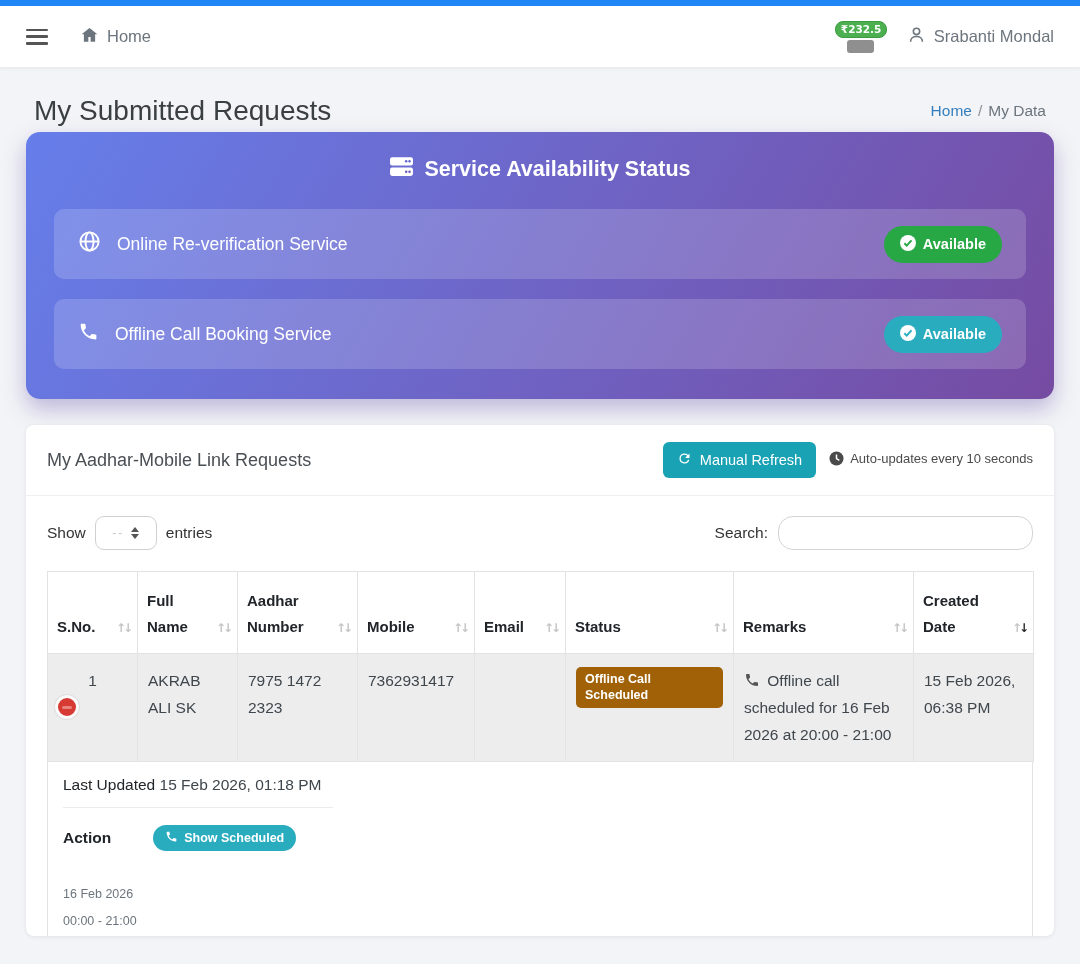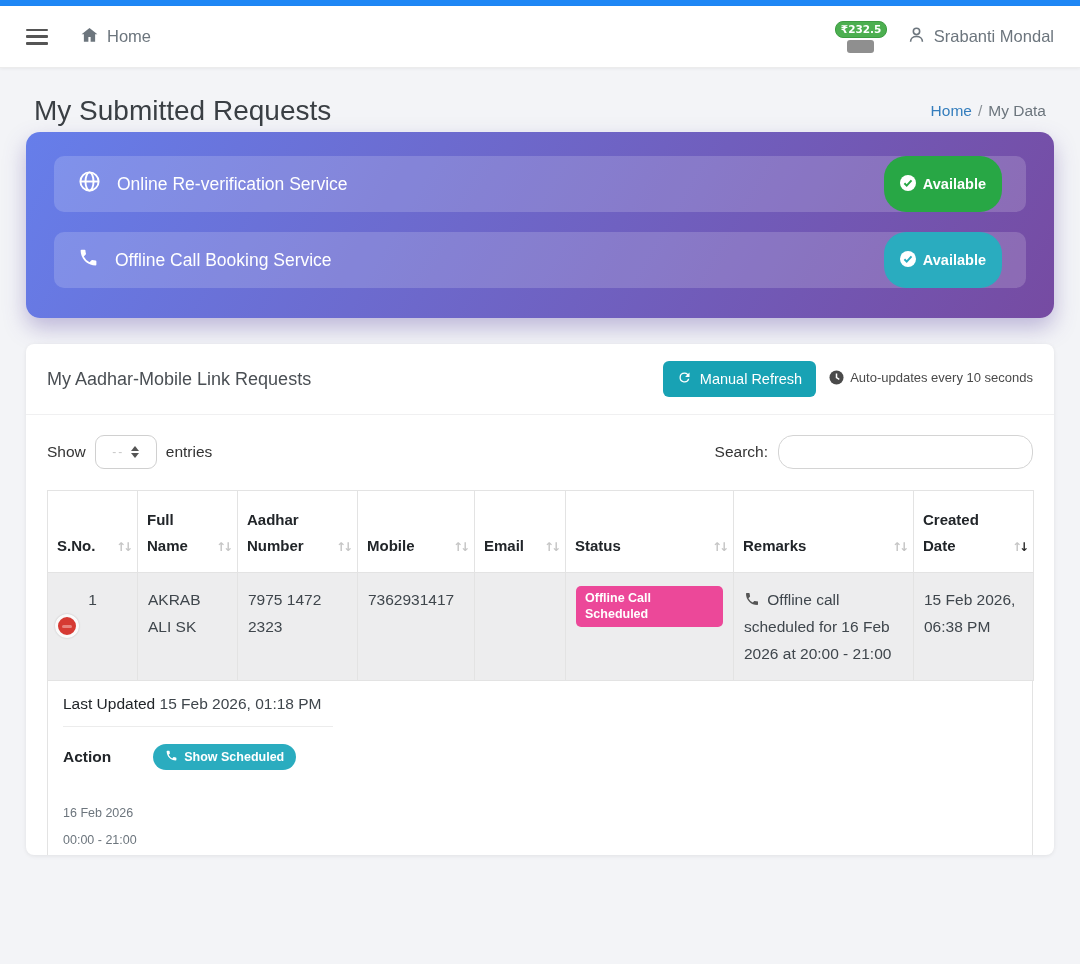--- a/index.html
+++ b/index.html
@@ -38,22 +38,22 @@
   .bc-sep { margin:0 6px; color:#8a9197; }
 
   
   .panel {
     border-radius:14px; padding:24px 28px 30px; margin-bottom:26px;
     background:linear-gradient(120deg,#667eea 0%,#764ba2 100%);
     box-shadow:0 10px 22px rgba(90,70,160,.35);
   }
   .panel-title { display:flex; justify-content:center; align-items:center; gap:10px; color:#fff; font-size:21.5px; font-weight:600; margin-bottom:26px; }
   .service-row {
-    display:flex; justify-content:space-between;
-    background:rgba(255,255,255,.17); border-radius:10px; height:56px;
+    display:flex; align-items:center; justify-content:space-between;
+    background:rgba(255,255,255,.17); border-radius:10px; height:70px;
     padding:0 24px; margin-bottom:20px;
   }
   .service-row:last-child { margin-bottom:0; }
   .service-left { display:flex; align-items:center; gap:16px; color:#fff; font-size:17.5px; }
   .avail-badge { display:inline-flex; align-items:center; gap:7px; color:#fff; font-weight:bold; font-size:14.5px; padding:9px 16px; border-radius:22px; }
   .badge-green { background:#28a745; }
   .badge-green .chk { stroke:#28a745; }
   .badge-teal { background:#2aacbf; }
   .badge-teal .chk { stroke:#2aacbf; }
 
@@ -94,21 +94,21 @@
   .sort { position:absolute; right:7px; bottom:15px; font-size:12px; color:#c6c6c6; letter-spacing:-3px; font-family:"DejaVu Sans",sans-serif; }
   .sort .active { color:#2b2b2b; font-weight:bold; }
   td { vertical-align:top; padding:13px 10px; font-size:15.5px; color:#3f464c; background:#ededee; height:105px; line-height:1.75; }
   td.sno { text-align:center; position:relative; }
   .rec-dot {
     position:absolute; left:7px; top:41px; width:24px; height:24px; border-radius:50%;
     background:#d63a33; border:3px solid #fafafa; cursor:pointer;
     box-shadow:0 0 2px rgba(0,0,0,.2);
   }
   .rec-dot::after { content:""; position:absolute; left:4px; top:7.5px; width:10px; height:3px; background:#e8837e; border-radius:2px; }
-  .status-badge { display:inline-block; background:#ec4899; color:#fff; font-size:12.5px; font-weight:bold; padding:4px 9px; border-radius:5px; line-height:1.3; }
+  .status-badge { display:inline-block; background:#a16207; color:#fff; font-size:12.5px; font-weight:bold; padding:4px 9px; border-radius:5px; line-height:1.3; }
   .remark-phone { position:relative; top:2px; margin-right:3px; }
 
   
   .detail { border-left:1px solid #e3e3e3; border-right:1px solid #e3e3e3; background:#fff; padding:14px 15px 0; height:174px; }
   .lu-line { font-size:15.5px; color:#3f464c; padding-bottom:13px; border-bottom:1px solid #ececec; width:270px; }
   .lu-label { font-weight:normal; color:#212529; }
   .action-line { display:flex; align-items:center; gap:42px; margin-top:17px; }
   .action-label { font-size:15.5px; font-weight:bold; color:#212529; }
   .action-badge { display:inline-flex; align-items:center; gap:6px; background:#2aacbf; color:#fff; font-size:12.5px; font-weight:bold; padding:5px 12px; border-radius:13px; cursor:pointer; }
   .call-date { margin-top:36px; font-size:12.5px; color:#6c757d; }
@@ -153,20 +153,33 @@
 <div class="content">
 
   <div class="page-head">
     <div class="page-title">My Submitted Requests</div>
     <div class="breadcrumb">
       <span class="bc-home">Home</span><span class="bc-sep">/</span><span>My Data</span>
     </div>
   </div>
 
   <div class="panel">
+    <div class="panel-title">
+      <span>
+        <svg width="25" height="21" viewBox="0 0 24 20">
+            <rect x="1" y="1" width="22" height="8" rx="2" fill="#fff"></rect>
+            <rect x="1" y="11" width="22" height="8" rx="2" fill="#fff"></rect>
+            <circle cx="16.5" cy="5" r="1.2" fill="#6166cd"></circle>
+            <circle cx="19.7" cy="5" r="1.2" fill="#6166cd"></circle>
+            <circle cx="16.5" cy="15" r="1.2" fill="#6f58b4"></circle>
+            <circle cx="19.7" cy="15" r="1.2" fill="#6f58b4"></circle>
+          </svg>
+      </span>
+      <span>Service Availability Status</span>
+    </div>
 
     <div class="service-row">
       <div class="service-left">
         <span>
           <svg width="23" height="23" viewBox="0 0 24 24" fill="none" stroke="#fff" stroke-width="2">
               <circle cx="12" cy="12" r="9.5"></circle>
               <ellipse cx="12" cy="12" rx="4.2" ry="9.5"></ellipse>
               <line x1="2.5" y1="12" x2="21.5" y2="12"></line>
             </svg>
         </span>

